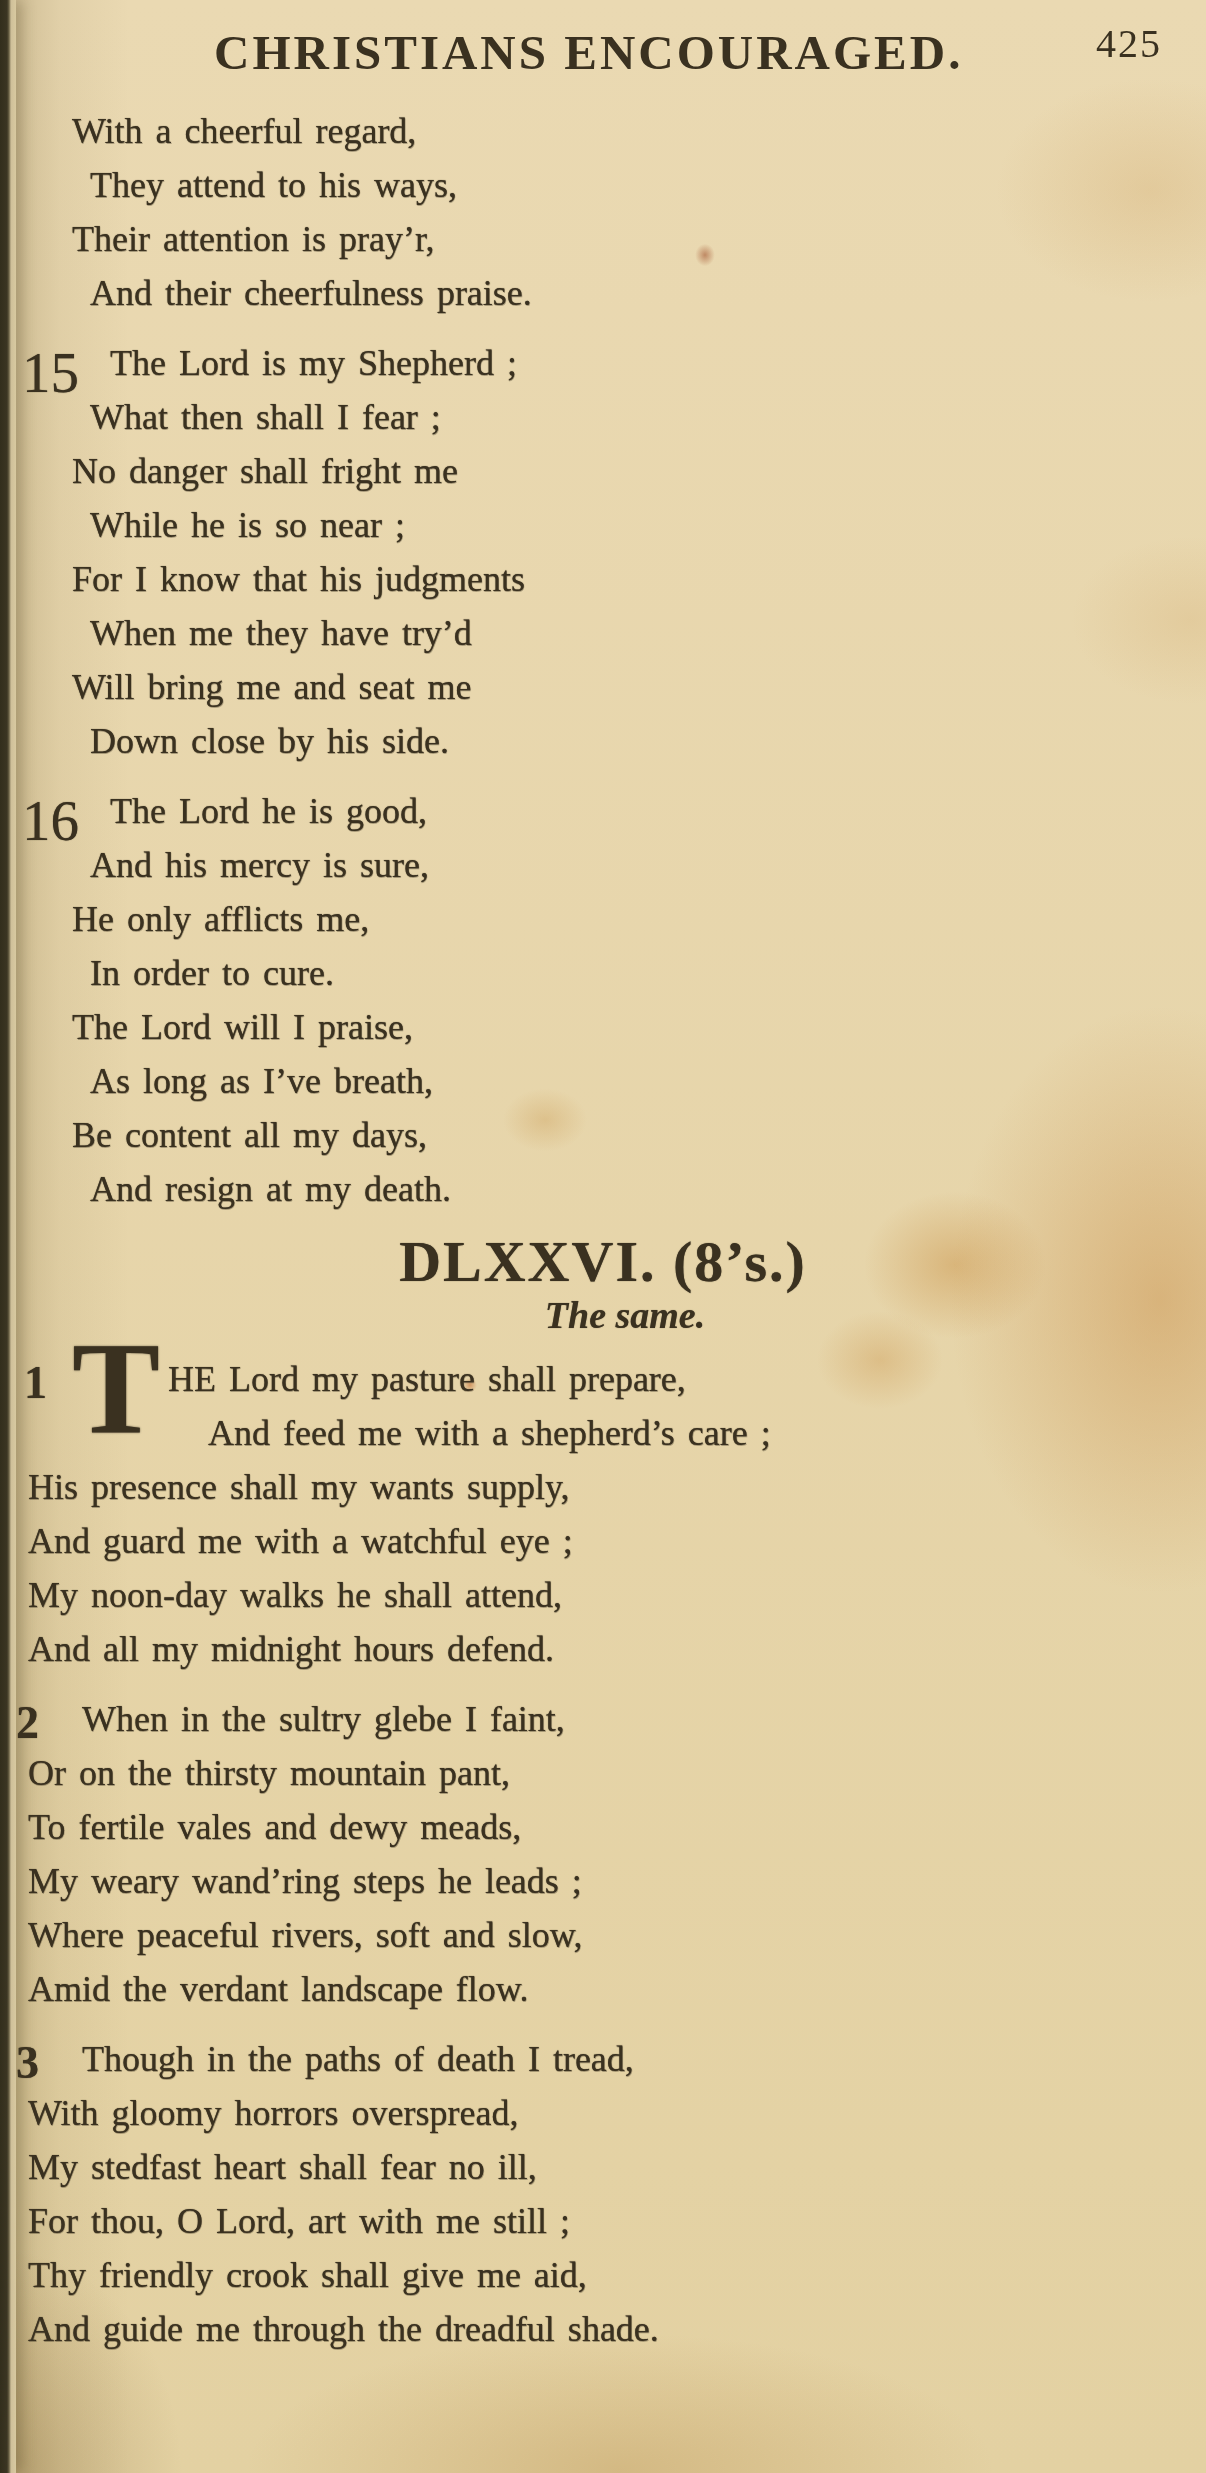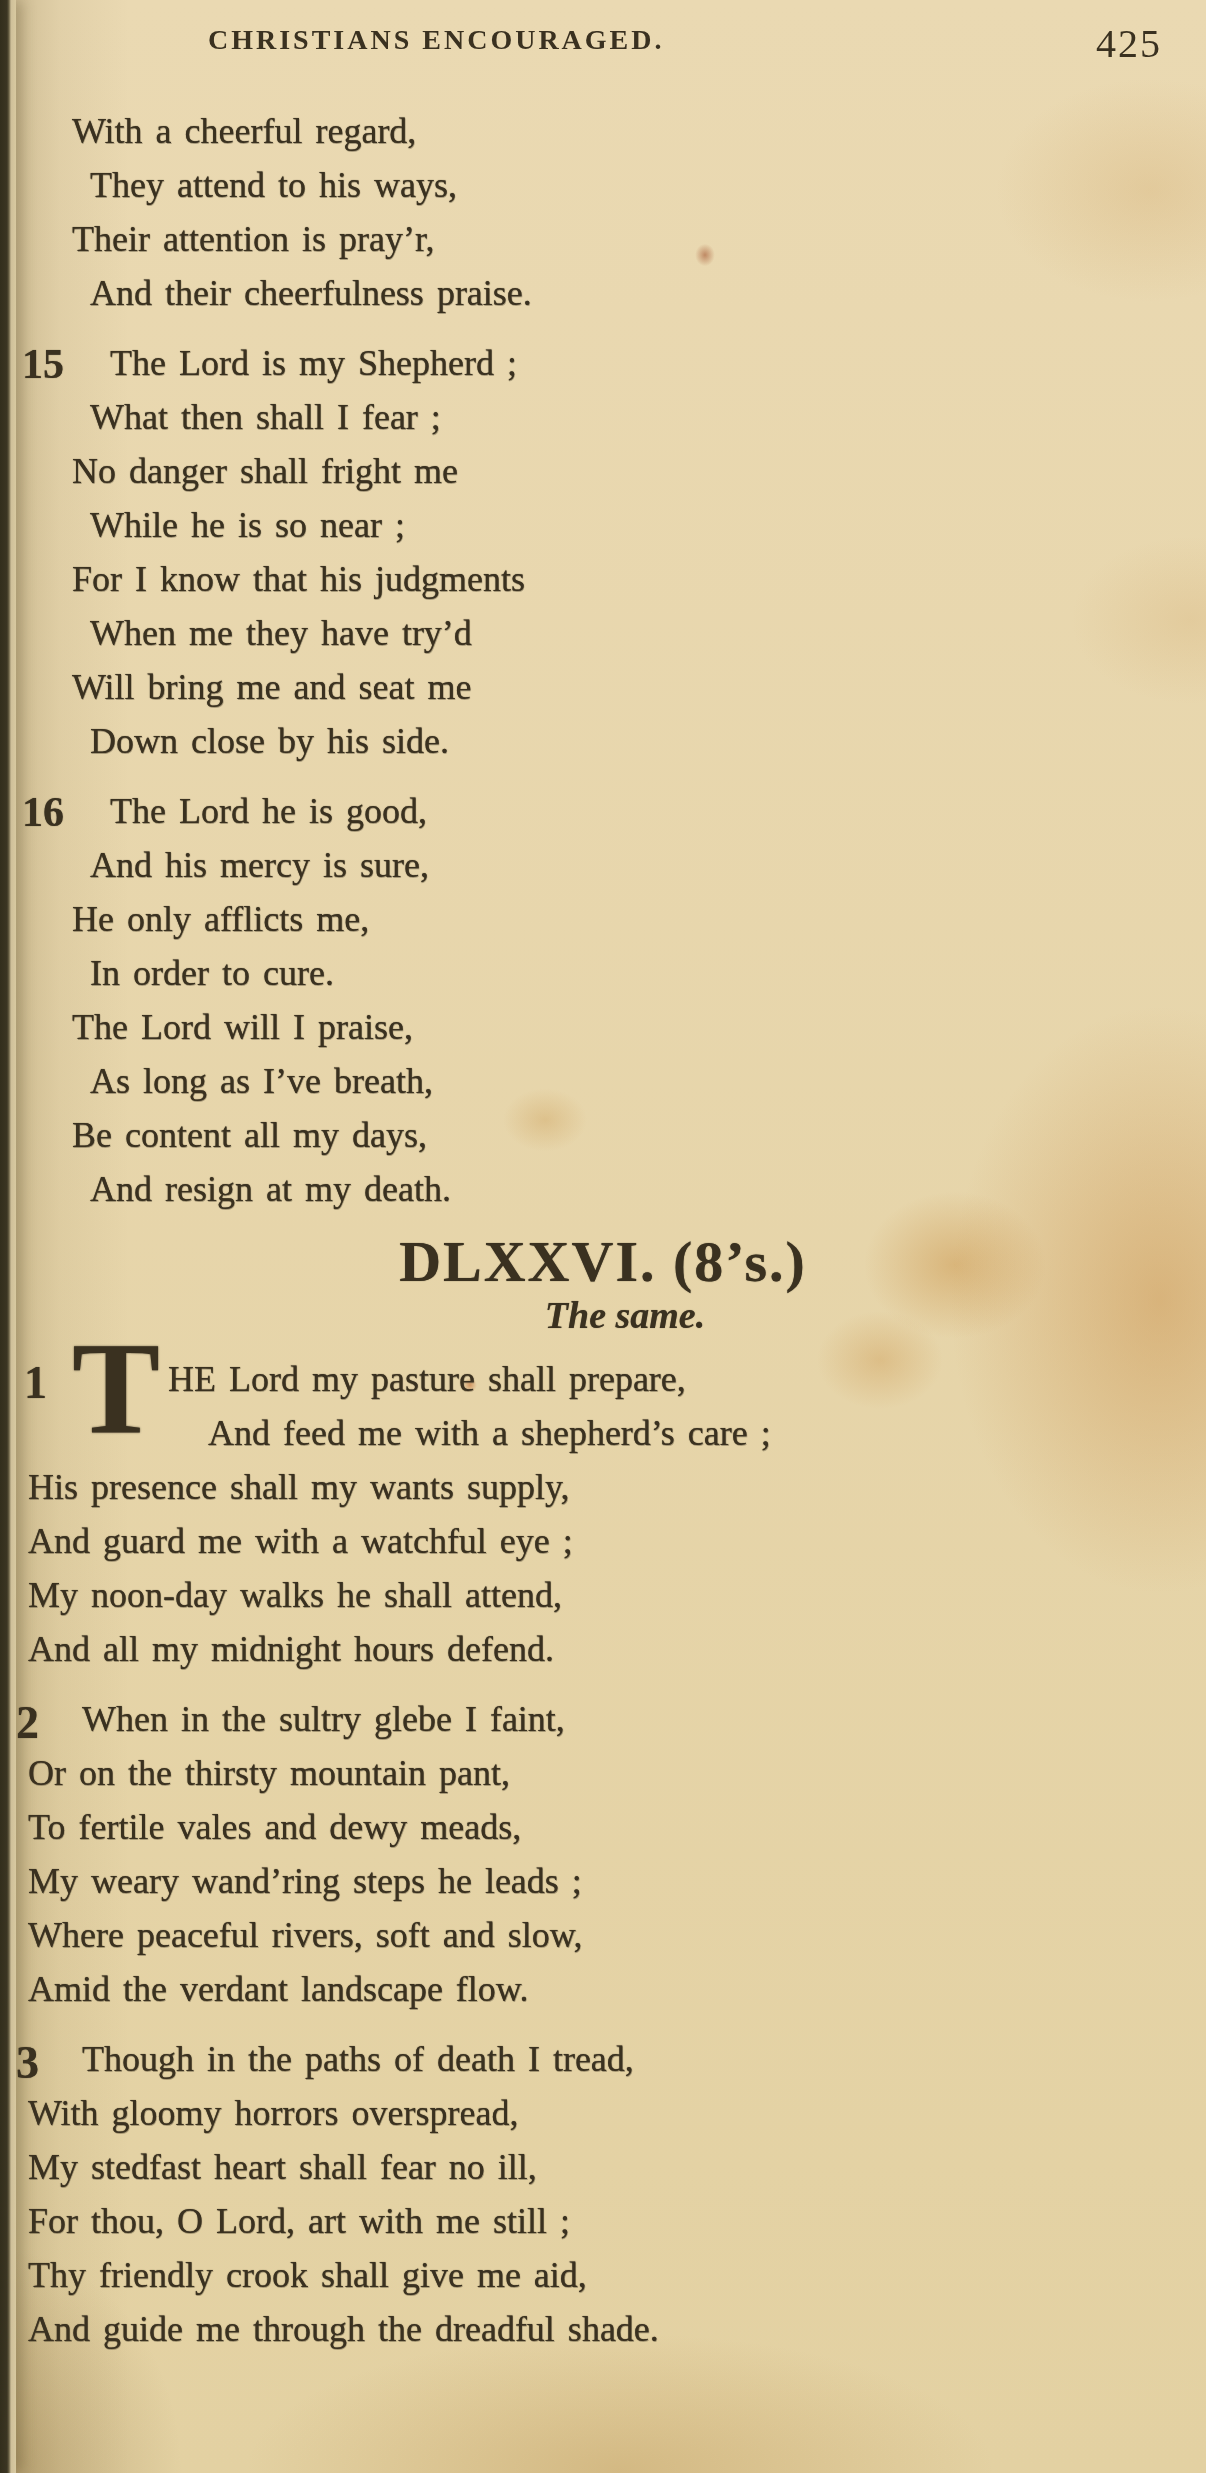--- a/index.html
+++ b/index.html
@@ -26,42 +26,42 @@
       linear-gradient(#ead9b2, #e3d1a2);
   }
   .binding {
     position:absolute; left:0; top:0; bottom:0; width:16px;
     background:linear-gradient(90deg,
       #332e1c 0px, #3b3522 7px, #6a6145 9px,
       #cfc09a 11px, #d8c9a0 16px);
     box-shadow: 6px 0 14px rgba(90,75,40,0.35);
   }
   .running-title {
-    position:absolute; left:208px; top:24px;
-    font-size:28px; font-weight:bold; letter-spacing:3px;
+    position:absolute; left:214px; top:24px;
+    font-size:49px; font-weight:bold; letter-spacing:3px;
     white-space:nowrap;
   }
   .page-number {
     position:absolute; right:44px; top:20px;
     font-size:40px; font-weight:normal; letter-spacing:2px;
   }
   .content { position:absolute; left:0; top:0; right:0; padding-top:104px; }
   .line {
     font-weight:normal; font-size:36px; line-height:54px;
     white-space:nowrap; word-spacing:4px;
     text-shadow:0 0 1px rgba(58,49,32,0.85), 0.6px 0.6px 0 rgba(58,49,32,0.30);
   }
   .stanza { position:relative; }
   .stanza + .stanza { margin-top:16px; }
   .mA { margin-left:72px; }
   .mB { margin-left:90px; }
   .mN { margin-left:110px; }
   .vnum {
     position:absolute; left:22px; top:4px;
-    font-size:42px; font-weight:bold;
+    font-size:57px; font-weight:normal;
     text-shadow:0 0 1px rgba(58,49,32,0.85);
   }
   .hymn-heading {
     margin:16px 0 0 0; text-align:center;
     font-size:58px; line-height:60px; font-weight:bold; letter-spacing:2px;
     text-shadow:0 0 1px rgba(58,49,32,0.85);
   }
   .hymn-subtitle {
     text-align:center; font-style:italic; font-weight:bold;
     font-size:38px; line-height:46px;

